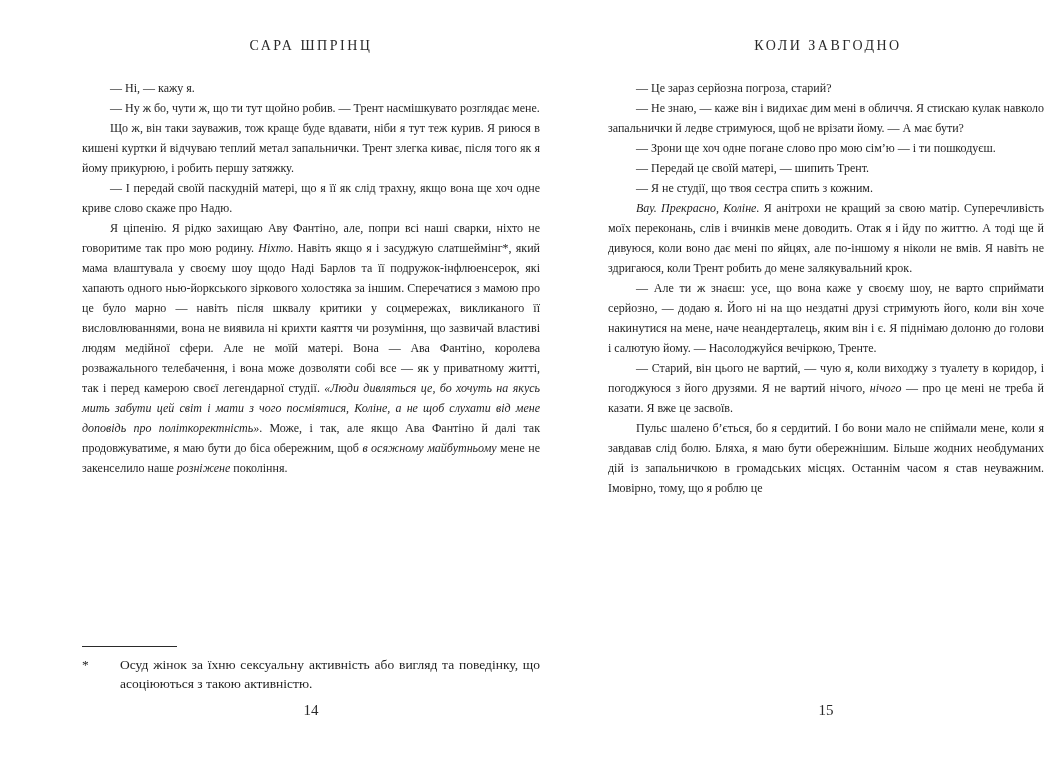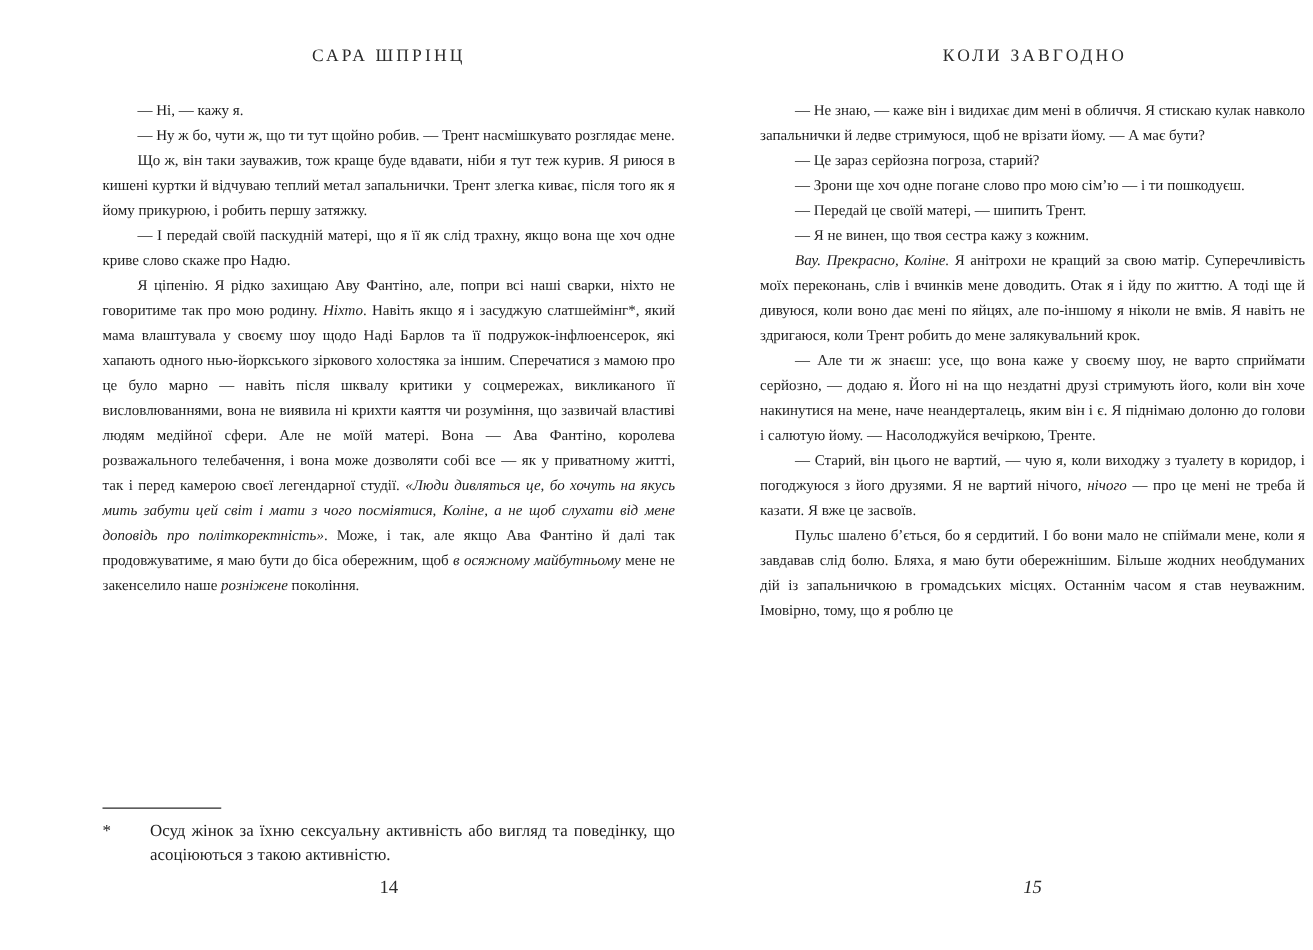--- a/index.html
+++ b/index.html
@@ -64,21 +64,21 @@
   }
   .footnote-text{flex:1;}
   .folio{
     position:absolute;
     top:702px;
     text-align:center;
     font-size:15px;
     color:#2a2a2a;
   }
   .page-left .folio{left:62px;right:5px;}
-  .page-right .folio{left:63px;right:26px;font-style:italic;}
+  .page-right .folio{left:63px;right:26px;}
 </style>
 </head>
 <body>
 
 <div class="spread">
 
   <div class="page page-left">
     <div class="running-head">САРА ШПРІНЦ</div>
 
     <div class="body-text">
@@ -97,25 +97,25 @@
       </div>
     </div>
 
     <div class="folio">14</div>
   </div>
 
   <div class="page page-right">
     <div class="running-head">КОЛИ ЗАВГОДНО</div>
 
     <div class="body-text">
+        <p class="para"><span>— Це зараз серйозна погроза, старий?</span></p>
         <p class="para"><span>— Не знаю, — каже він і видихає дим мені в обличчя. Я стискаю кулак навколо запальнички й ледве стримуюся, щоб не врізати йому. — А має бути?</span></p>
-        <p class="para"><span>— Це зараз серйозна погроза, старий?</span></p>
         <p class="para"><span>— Зрони ще хоч одне погане слово про мою сім’ю — і ти пошкодуєш.</span></p>
         <p class="para"><span>— Передай це своїй матері, — шипить Трент.</span></p>
-        <p class="para"><span>— Я не винен, що твоя сестра кажу з кожним.</span></p>
+        <p class="para"><span>— Я не студії, що твоя сестра спить з кожним.</span></p>
         <p class="para"><span class="it">Вау. Прекрасно, Коліне.</span><span> Я анітрохи не кращий за свою матір. Суперечливість моїх переконань, слів і вчинків мене доводить. Отак я і йду по життю. А тоді ще й дивуюся, коли воно дає мені по яйцях, але по-іншому я ніколи не вмів. Я навіть не здригаюся, коли Трент робить до мене залякувальний крок.</span></p>
         <p class="para"><span>— Але ти ж знаєш: усе, що вона каже у своєму шоу, не варто сприймати серйозно, — додаю я. Його ні на що нездатні друзі стримують його, коли він хоче накинутися на мене, наче неандерталець, яким він і є. Я піднімаю долоню до голови і салютую йому. — Насолоджуйся вечіркою, Тренте.</span></p>
         <p class="para"><span>— Старий, він цього не вартий, — чую я, коли виходжу з туалету в коридор, і погоджуюся з його друзями. Я не вартий нічого, </span><span class="it">нічого</span><span> — про це мені не треба й казати. Я вже це засвоїв.</span></p>
         <p class="para"><span>Пульс шалено б’ється, бо я сердитий. І бо вони мало не спіймали мене, коли я завдавав слід болю. Бляха, я маю бути обережнішим. Більше жодних необдуманих дій із запальничкою в громадських місцях. Останнім часом я став неуважним. Імовірно, тому, що я роблю це</span></p>
       </div>
 
     <div class="folio">15</div>
   </div>
 
 </div>

